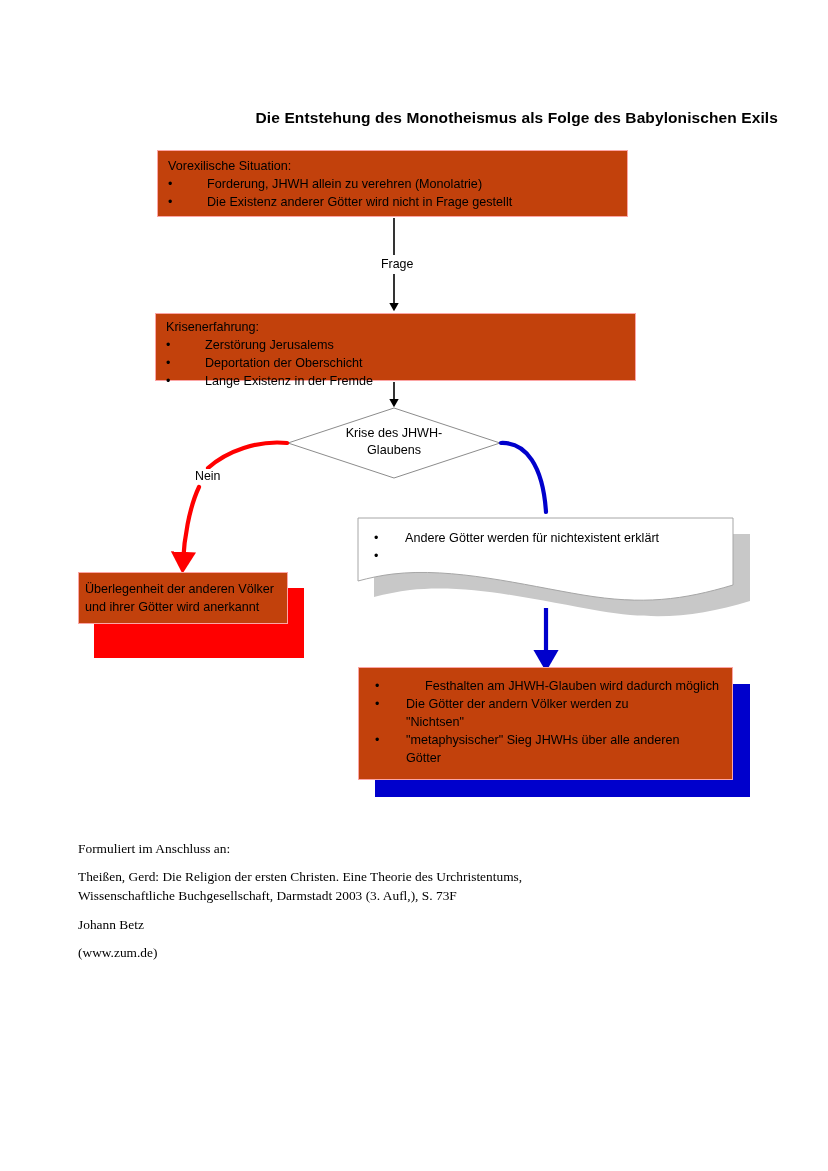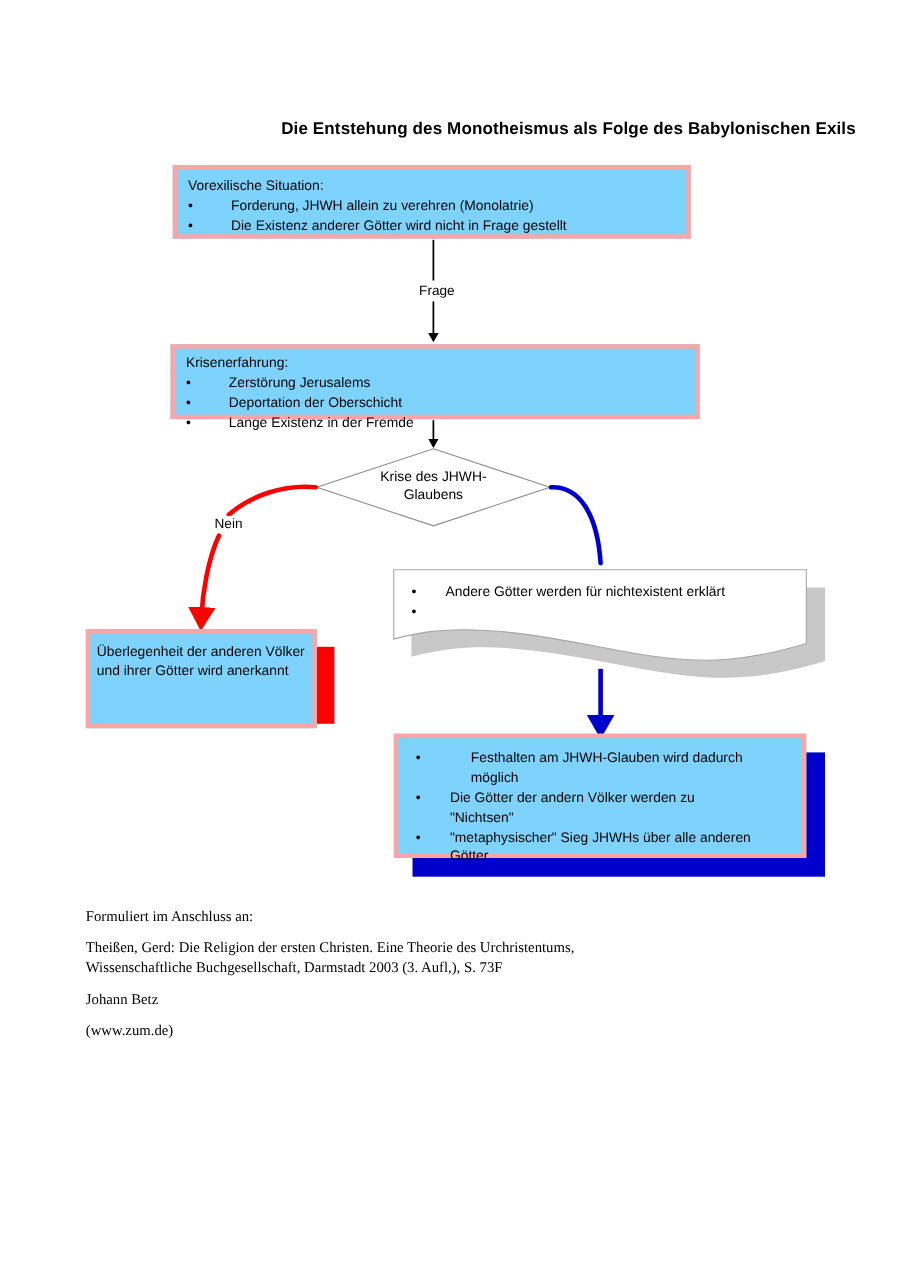--- a/index.html
+++ b/index.html
@@ -15,21 +15,21 @@
   .title {
     position:absolute; left:78px; top:109px; width:700px;
     font-size:15.5px; font-weight:bold; color:#000;
     letter-spacing:0.1px;
     text-align:right;
   }
 
   
   .pbox {
     position:absolute; box-sizing:border-box;
-    background:#7dd3fc; border:4px solid #fca5a5;
+    background:#c2410c; border:1px solid #fca5a5;
     font-size:12.6px; color:#000; line-height:1.42;
   }
   .pbox .head { padding-left:6px; }
   .bl { display:flex; }
   .bl .bullet { width:45px; padding-left:6px; box-sizing:border-box; flex:0 0 45px; }
   .bl .btxt { flex:1 1 auto; }
 
   .bl2 { display:flex; }
   .bl2 .bullet { width:47px; padding-left:16px; box-sizing:border-box; flex:0 0 47px; }
   .bl2 .btxt { flex:1 1 auto; }
@@ -41,21 +41,21 @@
 
   .lbl {
     position:absolute; font-size:12.4px; color:#000; background:#fff;
     padding:0 2px;
   }
 
   .diamond-text {
     position:absolute; text-align:center; font-size:12.6px; line-height:1.38; color:#000;
   }
 
-  .footer { position:absolute; font-family:"Liberation Serif", serif; font-size:13.4px; color:#000; line-height:1.38; }
+  .footer { position:absolute; font-family:"Liberation Serif", serif; font-size:13.4px; color:#000; line-height:1.38;margin-top:16px; }
 </style>
 </head>
 <body>
 
 <div id="page">
 
   <div class="title">Die Entstehung des Monotheismus als Folge des Babylonischen Exils</div>
 
   <svg class="svglayer" viewBox="0 0 828 1171" xmlns="http://www.w3.org/2000/svg">
     <defs>
@@ -128,21 +128,21 @@
     </div>
   </div>
 
   <div class="diamond-text" style="left:309px; top:425px; width:170px;">
     <div>Krise des JHWH-</div>
     <div>Glaubens</div>
   </div>
 
   <div class="lbl" style="left:193px; top:469px;">Nein</div>
 
-  <div class="pbox" style="left:78px; top:572px; width:210px; height:90px; padding:8px 6px 0 6px;">
+  <div class="pbox" style="left:78px; top:572px; width:210px; height:52px; padding:8px 6px 0 6px;">
     <div>Überlegenheit der anderen Völker und ihrer Götter wird anerkannt</div>
   </div>
 
   <div style="position:absolute; left:358px; top:518px; width:375px; padding:12px 8px 0 0;
               box-sizing:border-box; font-size:12.6px; line-height:1.42; color:#000;">
     <div class="bl2">
       <span class="bullet">•</span>
       <span class="btxt">Andere Götter werden für nichtexistent erklärt</span>
     </div>
     <div class="bl2">

